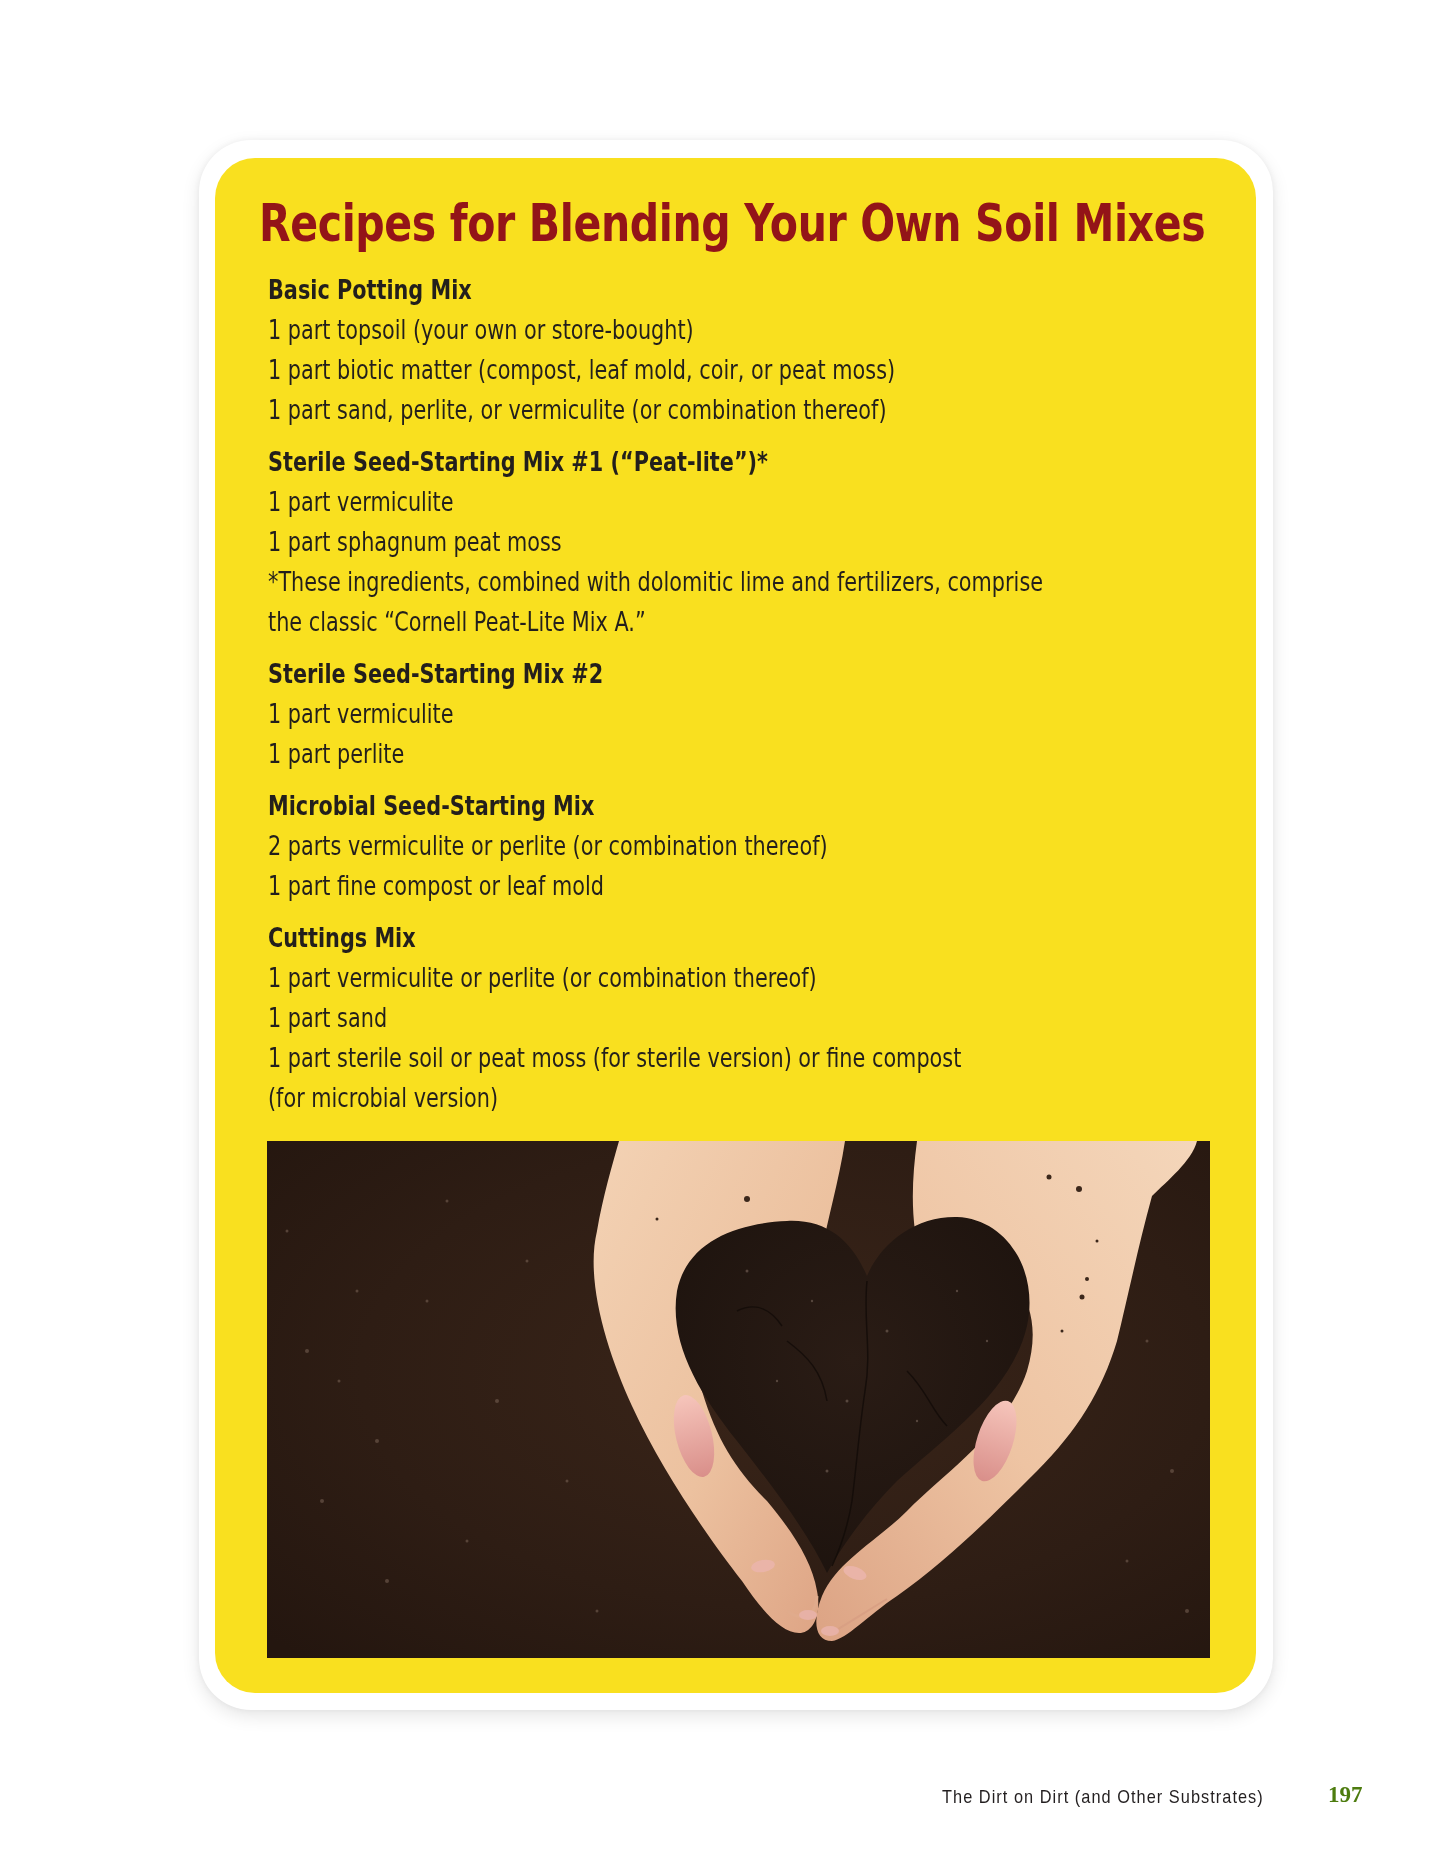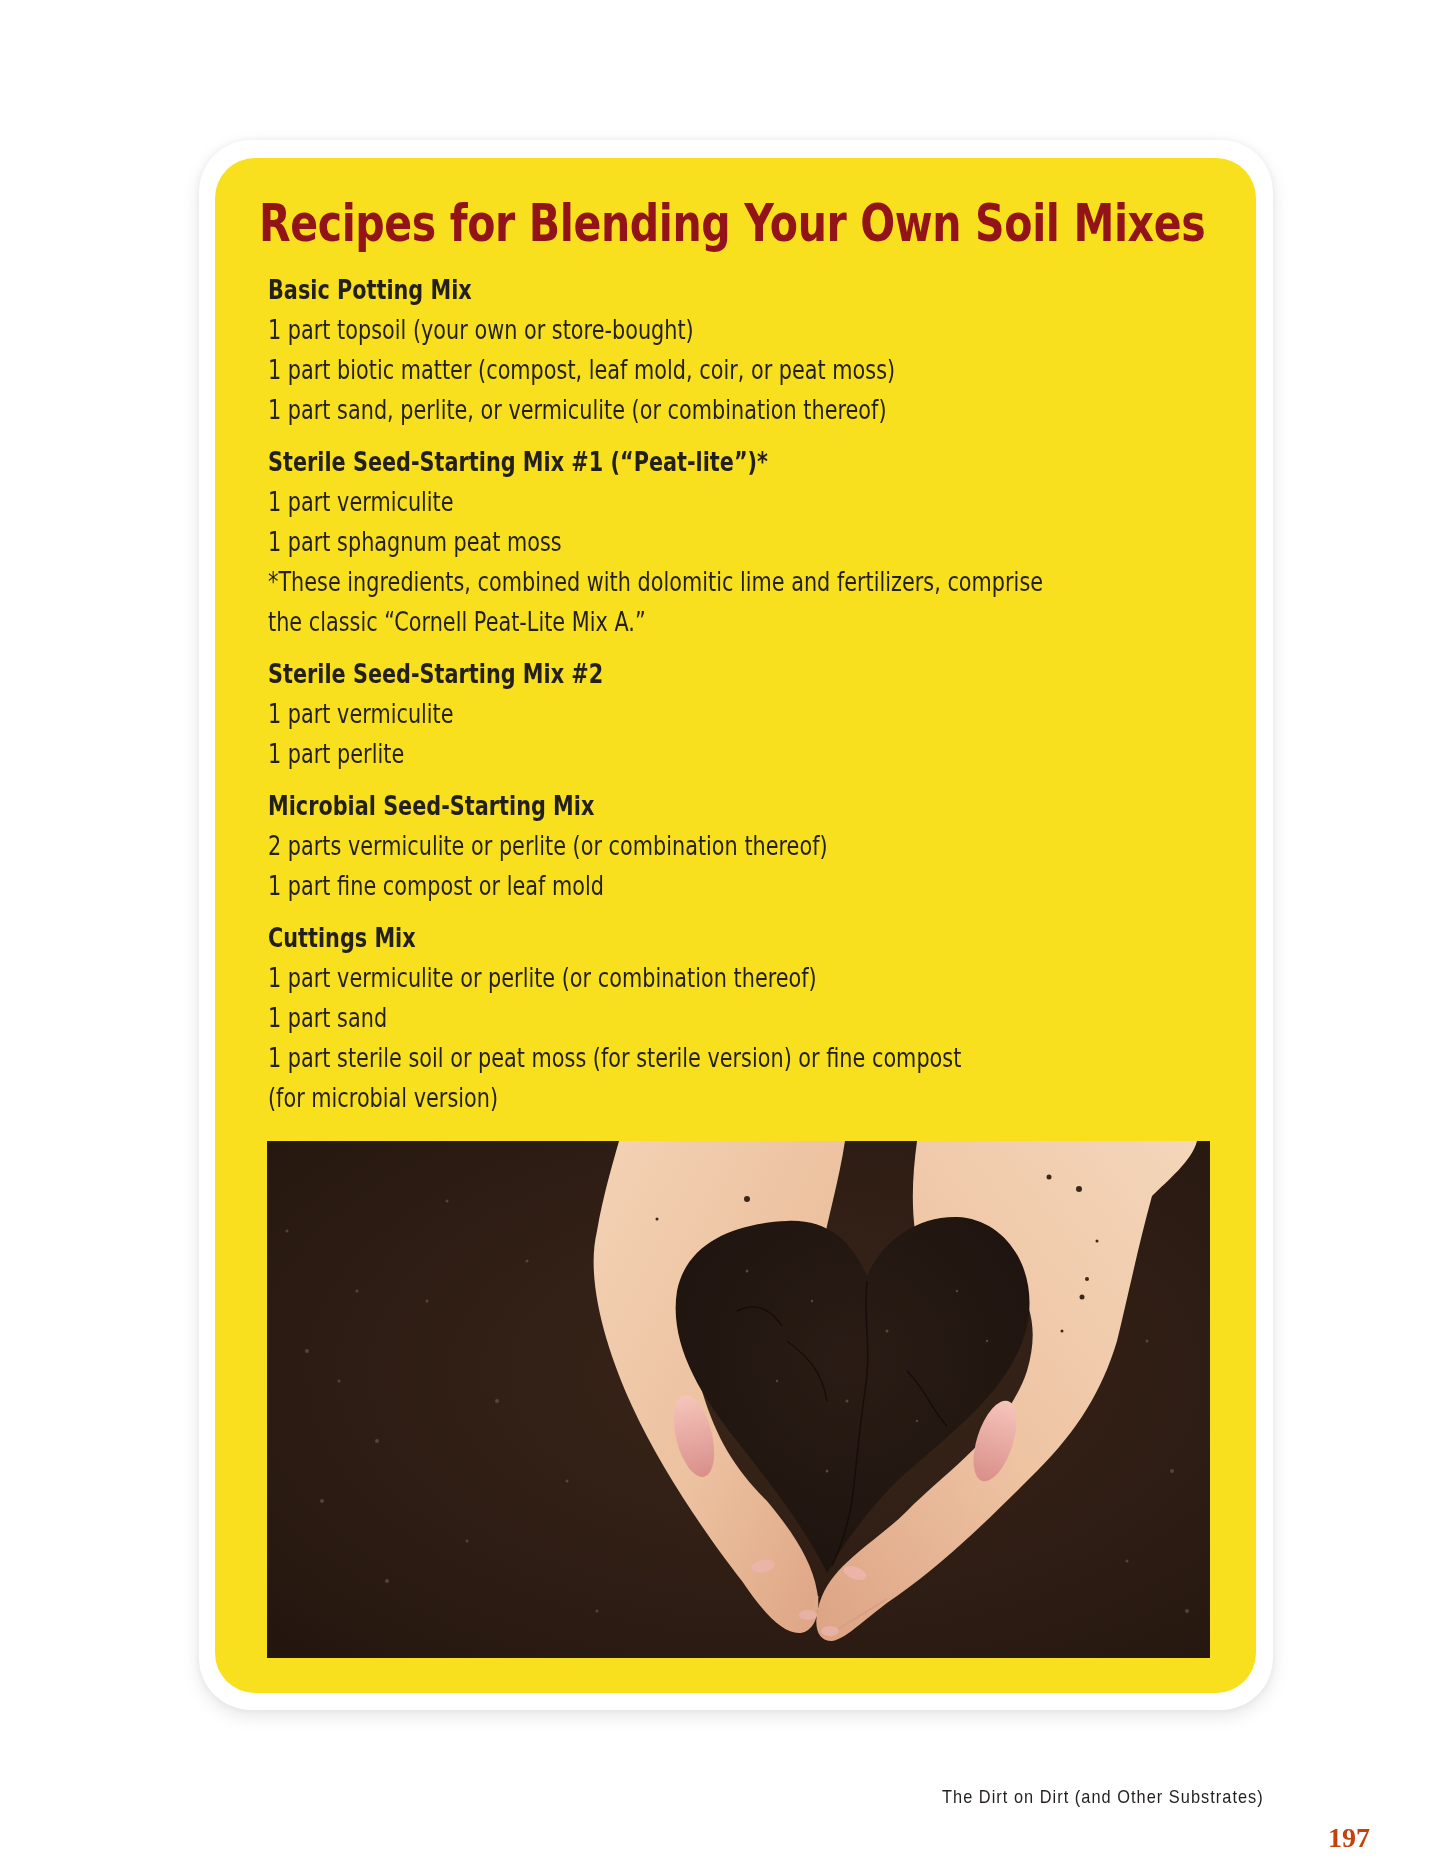--- a/index.html
+++ b/index.html
@@ -37,22 +37,22 @@
   .photo {
     position:absolute; left:267px; top:1141px; width:943px; height:517px; overflow:hidden; background:#2c1c14;
   }
   .photo svg { display:block; }
   .footer-title {
     position:absolute; left:942px; top:1787px; white-space:nowrap;
     font-family:"Liberation Sans", sans-serif; font-size:19px; line-height:20px; color:#231f20;
     letter-spacing:1.2px; transform-origin:left top; transform:scaleX(0.86);
   }
   .page-number {
-    position:absolute; left:1328px; top:1826px; white-space:nowrap;
-    font-family:"Liberation Serif", serif; font-weight:bold; font-size:28px; line-height:24px; color:#c2410c;
+    position:absolute; left:1328px; top:1783px; white-space:nowrap;
+    font-family:"Liberation Serif", serif; font-weight:bold; font-size:23px; line-height:24px; color:#4d7c0f;
   }
 </style>
 </head>
 <body>
 
 <div class="card-outer"></div>
 <div class="card-inner"></div>
 
 <div class="title">Recipes for Blending Your Own Soil Mixes</div>
 

